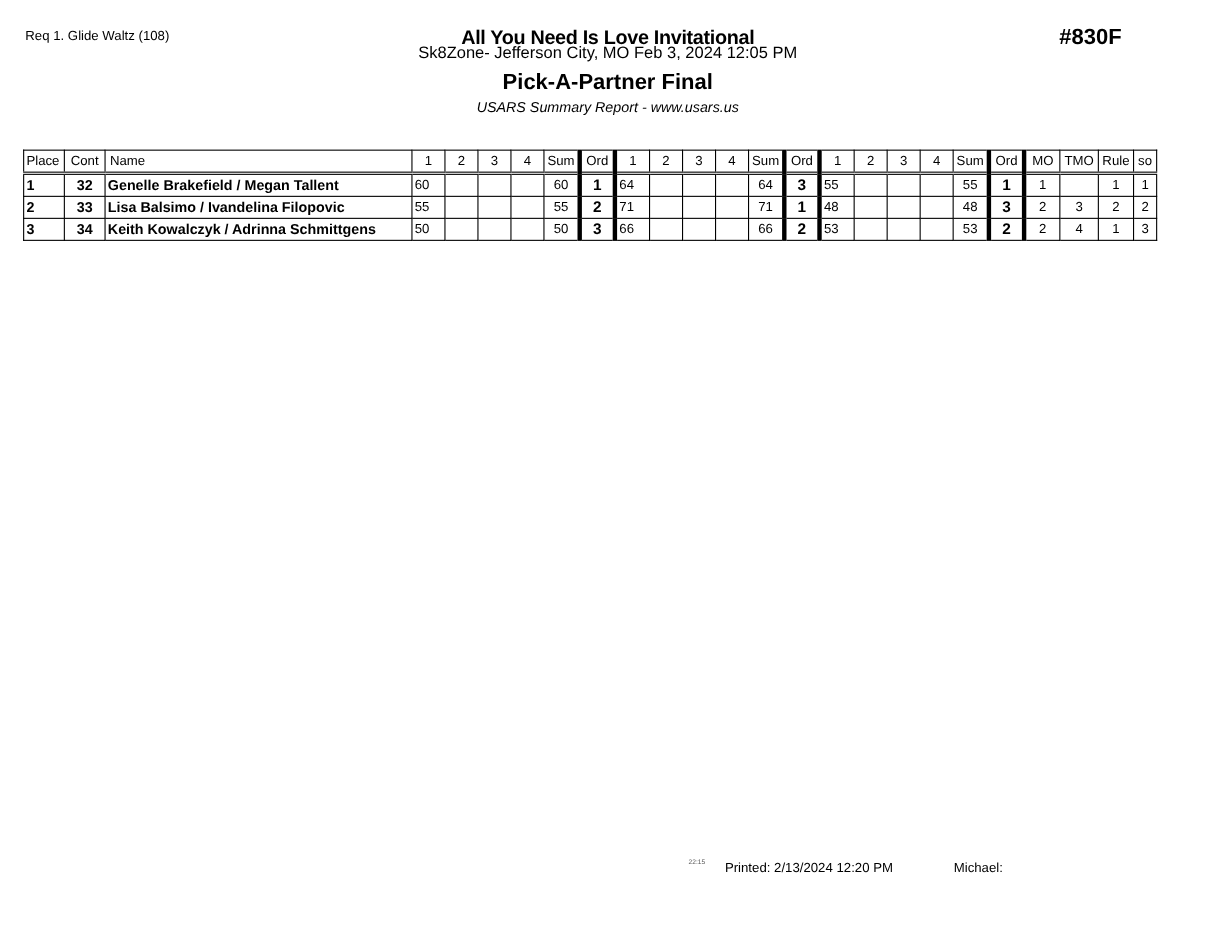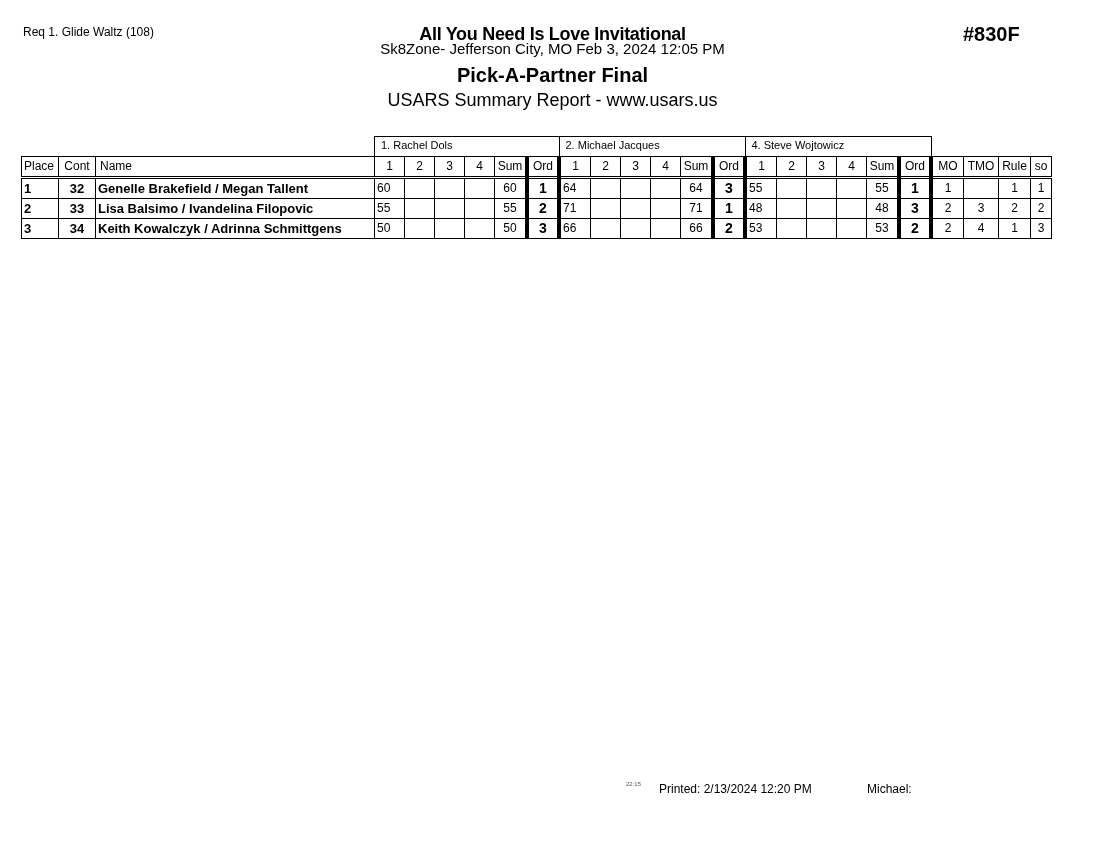--- a/index.html
+++ b/index.html
@@ -2,21 +2,21 @@
 <html><head>
 <meta charset="utf-8">
 <style>
   html, body { margin: 0; padding: 0; background: #ffffff; }
   body { width: 1100px; height: 850px; position: relative; font-family: "Liberation Sans", sans-serif; color: #000; overflow: hidden; }
   .req { position: absolute; left: 23px; top: 25px; font-size: 12px; }
   .hdr { position: absolute; left: 340px; width: 425px; text-align: center; white-space: nowrap; }
   .t1 { top: 24px; font-size: 18px; font-weight: bold; letter-spacing: -0.3px; }
   .t2 { top: 40px; font-size: 15px; }
   .t3 { top: 64px; font-size: 20px; font-weight: bold; }
-  .t4 { top: 90px; font-size: 18px; }
+  .t4 { top: 90px; font-size: 13px; font-style: italic; }
   .evnum { position: absolute; left: 963px; top: 23px; font-size: 20px; font-weight: bold; }
 
   table.grid { position: absolute; left: 21px; top: 136px; border-collapse: collapse; font-size: 12px; }
   table.grid td { border: 1px solid #000; padding: 0 2px; height: 19px; line-height: 17px; white-space: nowrap; }
   tr.judges td { height: 19px; vertical-align: top; }
   tr.judges td.blank { border: none; }
   tr.judges td.jh { font-size: 11px; padding-left: 6px; border-bottom: none; }
   tr.colh td { text-align: center; border-bottom: 3px double #000; height: 19px; }
   tr.colh td.l { text-align: left; }
   tr.row td { text-align: left; }
@@ -39,27 +39,20 @@
 
 <div class="req">Req  1.  Glide Waltz (108)</div>
 <div class="hdr t1">All You Need Is Love Invitational</div>
 <div class="hdr t2">Sk8Zone- Jefferson City, MO  Feb 3, 2024  12:05 PM</div>
 <div class="hdr t3">Pick-A-Partner Final</div>
 <div class="hdr t4">USARS Summary Report - www.usars.us</div>
 <div class="evnum">#830F</div>
 
 <table class="grid">
   <tbody>
-      <tr class="judges">
-    <td class="blank" colspan="3"></td>
-    <td class="jh" colspan="6">1.  Rachel Dols</td>
-    <td class="jh" colspan="6">2.  Michael Jacques</td>
-    <td class="jh" colspan="6">4.  Steve Wojtowicz</td>
-    <td class="blank" colspan="4"></td>
-  </tr>
   <tr class="colh">
     <td class="l place" style="font-weight:normal;font-size:12px;padding-left:2px">Place</td>
     <td class="cont" style="font-weight:normal;font-size:12px">Cont</td>
     <td class="l name" style="font-weight:normal;font-size:12px;padding-left:4px">Name</td>
     <td class="s">1</td>
     <td class="s">2</td>
     <td class="s">3</td>
     <td class="s">4</td>
     <td class="sum">Sum</td>
     <td class="ord">Ord</td>

